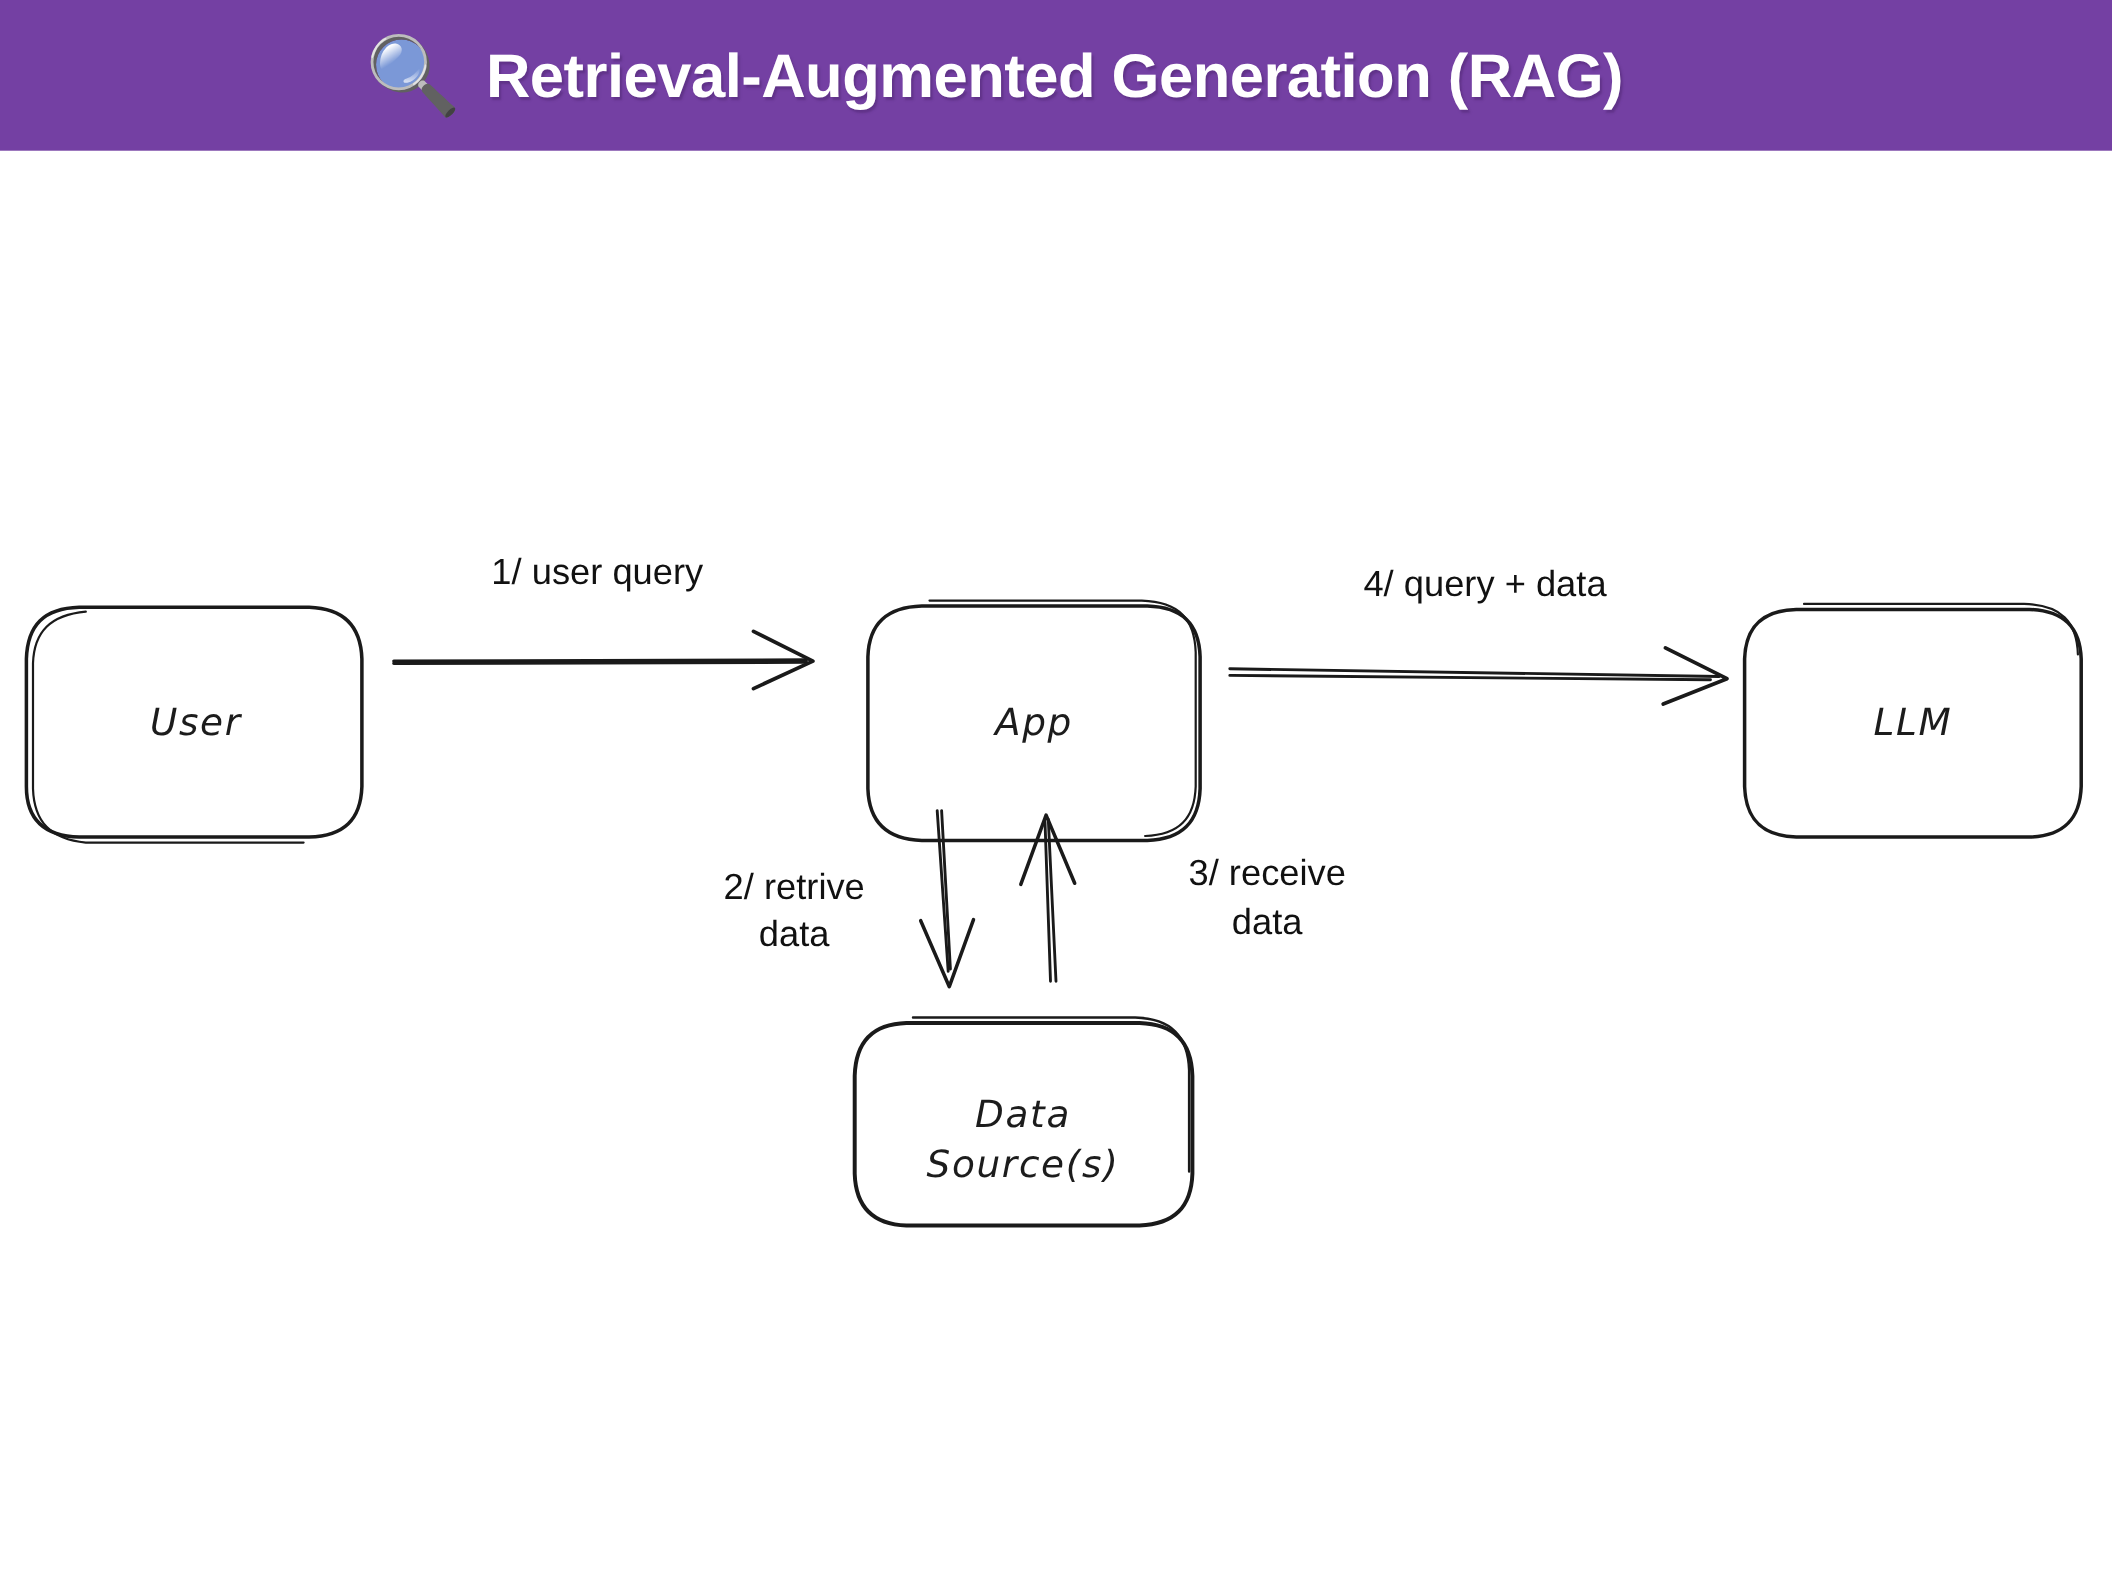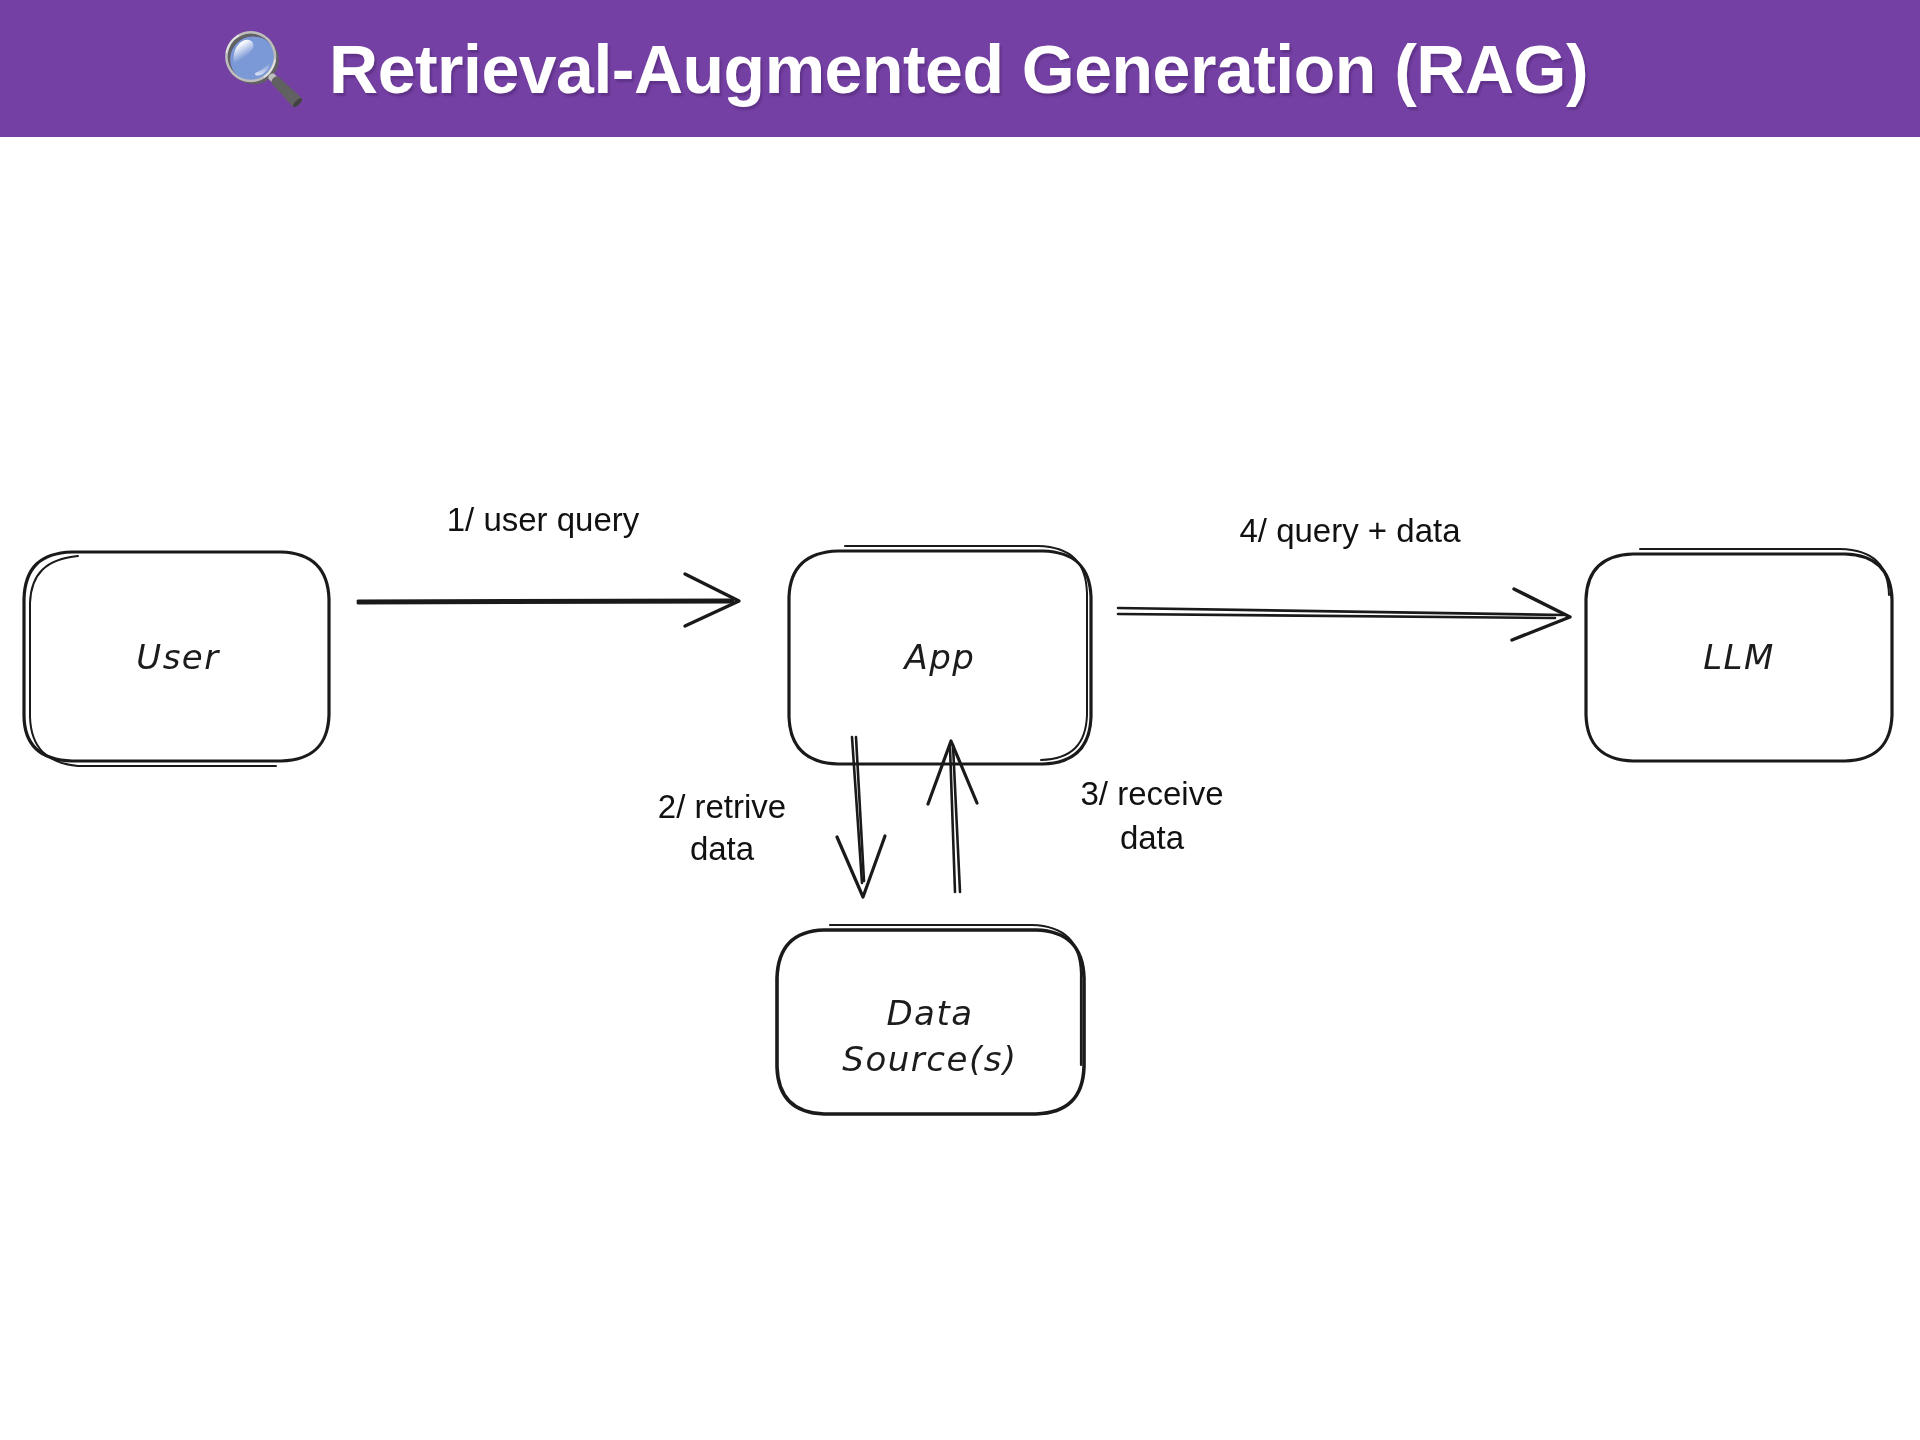--- a/index.html
+++ b/index.html
@@ -36,21 +36,21 @@
   }
   .search-emoji {
     font-size: 70px;
     line-height: 1;
     display: block;
     filter: drop-shadow(0 0 0 rgba(0,0,0,0));
   }
   .header-title {
     color: #ffffff;
     font-family: "Liberation Sans", sans-serif;
-    font-size: 68px;
+    font-size: 56px;
     font-weight: bold;
     letter-spacing: -0.5px;
     white-space: nowrap;
     text-shadow: 2px 3px 2px rgba(60,25,90,0.35);
   }
 
   
   .stage {
     position: absolute;
     left: 0;

